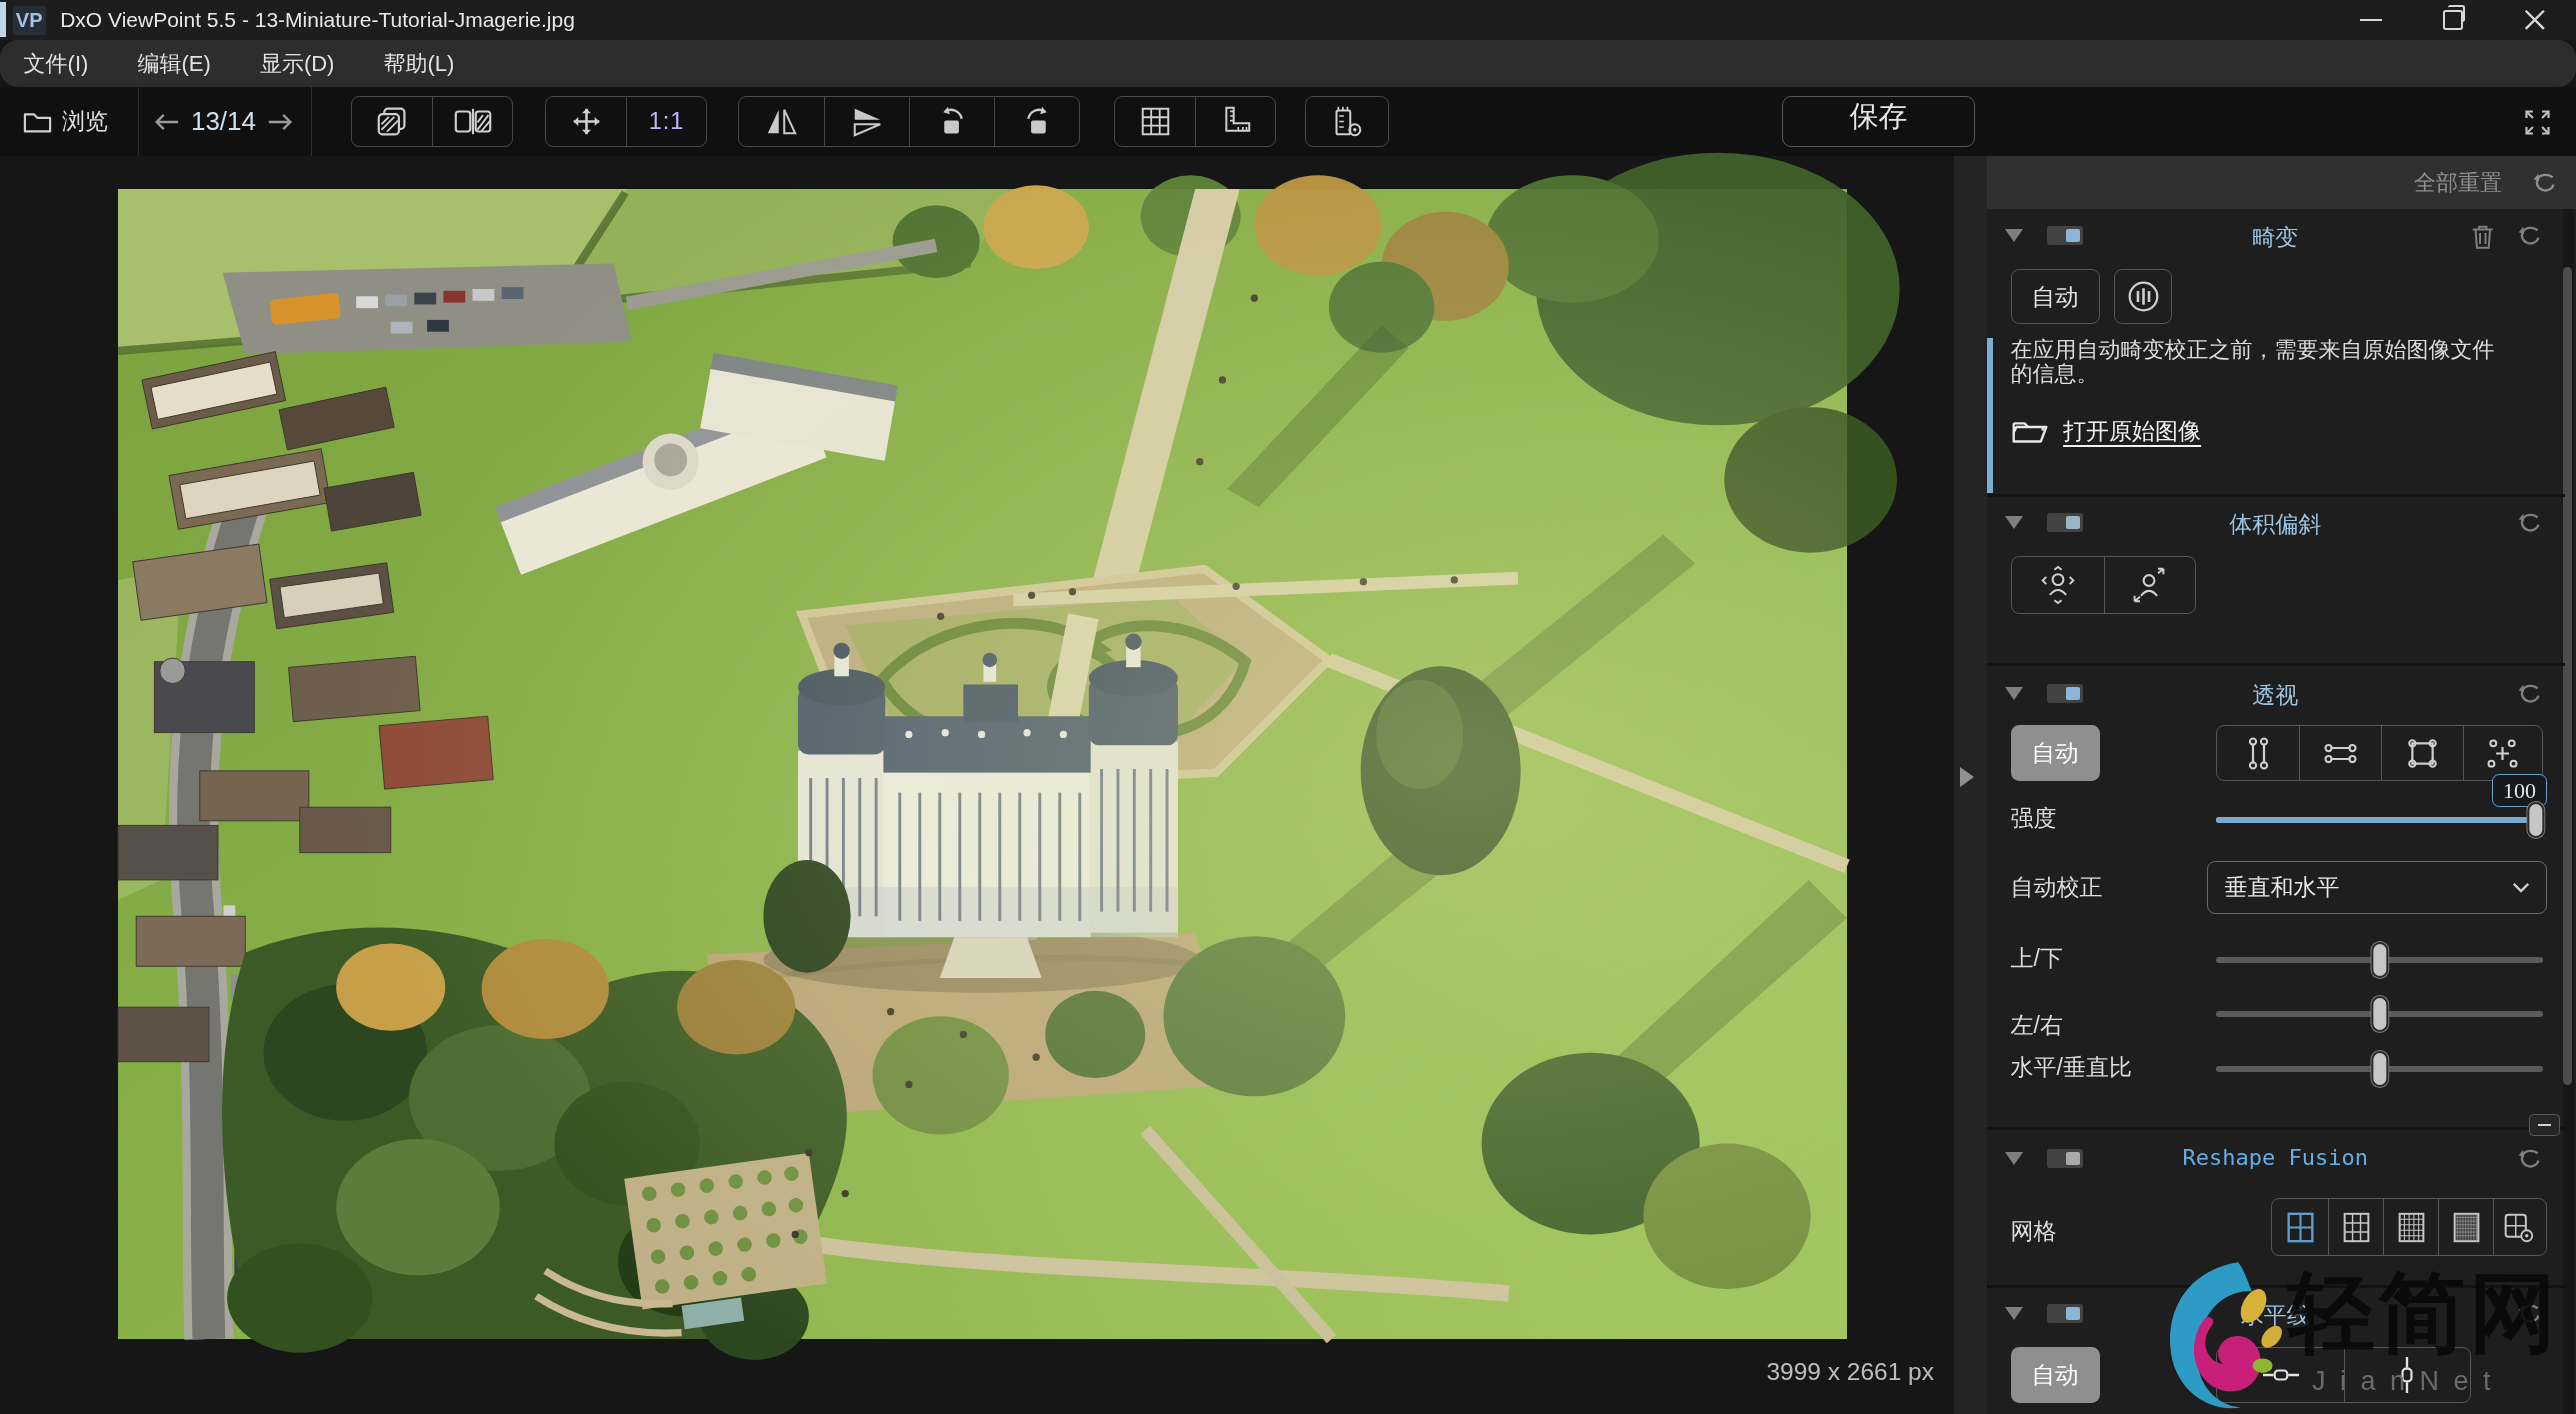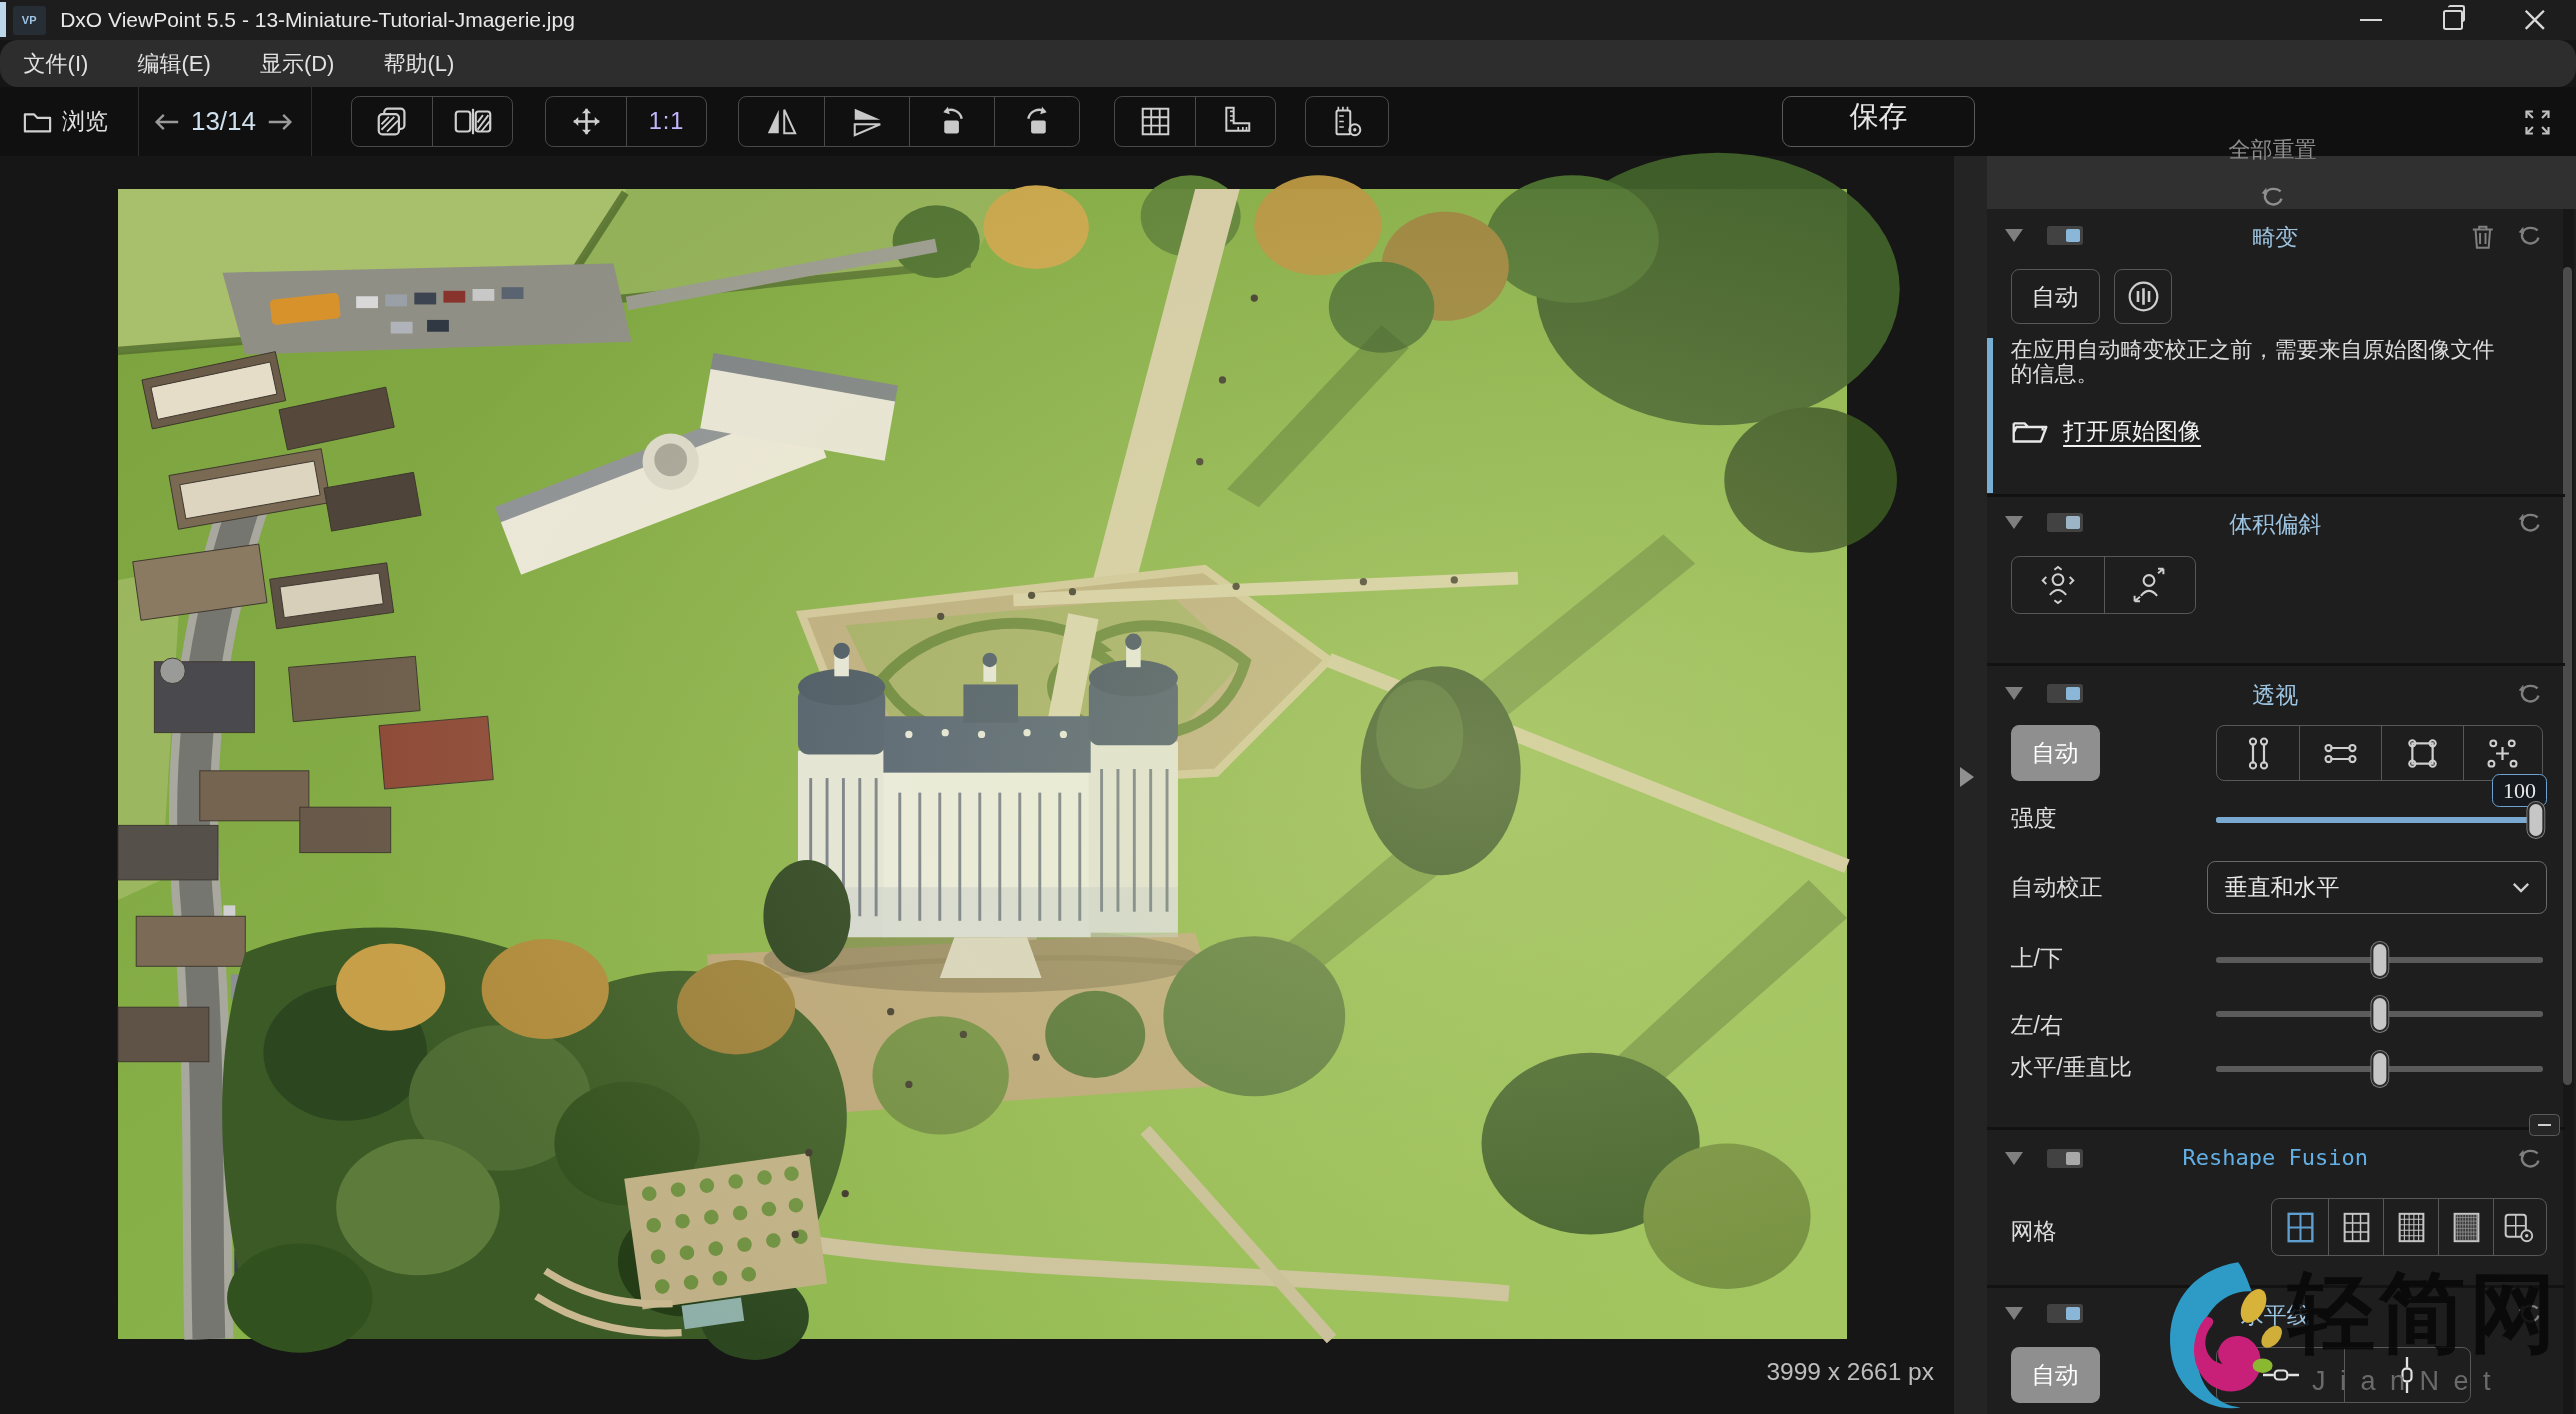--- a/index.html
+++ b/index.html
@@ -4,21 +4,21 @@
 <style>
   html,body{margin:0;padding:0;}
   body{
     width:2576px;height:1414px;position:relative;overflow:hidden;
     background:#151515;color:#ddd;
     font-family:"Liberation Sans","DejaVu Sans",sans-serif;
   }
   
   .titlebar{position:absolute;left:0;top:0;width:2576px;height:40px;background:#1d1d1d;display:flex;align-items:center;}
   .accent-bar{position:absolute;left:0;top:1.8px;width:5.5px;height:35px;background:#bcd6ea;}
-  .vp-logo{margin-left:12.7px;width:33px;height:29px;background:#262d35;color:#9fc4e4;font-weight:bold;font-size:11px;display:flex;align-items:center;justify-content:center;border-radius:2.7px;}
+  .vp-logo{margin-left:12.7px;width:33px;height:29px;background:#262d35;color:#9fc4e4;font-weight:bold;font-size:20px;display:flex;align-items:center;justify-content:center;border-radius:2.7px;}
   .win-title{margin-left:14.5px;font-size:21px;color:#e8e8e8;white-space:nowrap;}
   .win-controls{margin-left:auto;display:flex;height:40px;}
   .win-btn{width:82px;height:40px;display:flex;align-items:center;justify-content:center;}
   .mini-glyph{width:22px;height:0;border-top:2.7px solid #d8d8d8;}
   .restore-glyph{width:16.4px;height:16.4px;border:2.3px solid #d8d8d8;border-radius:2.7px;position:relative;}
   .restore-glyph:before{content:"";position:absolute;left:3.6px;top:-6.4px;width:14.5px;height:14.5px;border:2.3px solid #d8d8d8;border-left:none;border-bottom:none;border-radius:2.7px;}
   
   .menubar{position:absolute;left:0;top:40px;width:2576px;height:47px;background:#2d2d2d;display:flex;align-items:center;padding-left:23.6px;box-sizing:border-box;border-radius:18px;}
   .menu-item{font-size:22px;color:#e2e2e2;padding:0 25.5px 0 0;margin-right:23.6px;}
   
@@ -36,21 +36,21 @@
   
   .canvas{position:absolute;left:0;top:156px;width:1954px;height:1258px;background:#161616;}
   .photo-wrap{position:absolute;left:118px;top:33px;width:1729px;height:1150px;}
   .photo-wrap svg{display:block;width:100%;height:100%;}
   .size-label{position:absolute;right:20px;top:1202px;font-size:24.5px;color:#bdbdbd;}
   
   .gutter{position:absolute;left:1954px;top:156px;width:33px;height:1258px;background:#242424;}
   .gutter .collapse{position:absolute;left:6.4px;top:611px;width:0;height:0;border-left:14.5px solid #909090;border-top:10px solid transparent;border-bottom:10px solid transparent;}
   
   .panel{position:absolute;left:1987px;top:156px;width:589px;height:1258px;background:#1e1e1e;}
-  .panel-head{position:absolute;left:0;top:0;width:589px;height:53px;background:#303030;display:flex;align-items:center;justify-content:flex-end;padding-right:18px;box-sizing:border-box;gap:20px;flex-direction:column;}
+  .panel-head{position:absolute;left:0;top:0;width:589px;height:53px;background:#303030;display:flex;align-items:center;justify-content:flex-end;padding-right:18px;box-sizing:border-box;gap:29px;}
   .reset-all{font-size:22px;color:#8f8f8f;}
   .scroll-track{position:absolute;right:1.8px;top:53px;width:11px;height:1205px;background:#171717;}
   .scroll-thumb{position:absolute;right:2.7px;top:58px;width:8.2px;height:818px;background:#4c4c4c;border-radius:4.5px;}
   .divider{position:absolute;left:0;width:578px;height:2.7px;background:#121212;}
   .sec-head{position:absolute;left:12.7px;width:551px;height:36px;}
   .tri-down{position:absolute;left:5.5px;top:11px;width:0;height:0;border-top:13.6px solid #7f7f7f;border-left:9px solid transparent;border-right:9px solid transparent;}
   .toggle{position:absolute;left:47px;top:8.2px;width:36px;height:19px;background:#424242;border-radius:2.7px;}
   .toggle .knob{position:absolute;right:2.7px;top:2.7px;width:14.5px;height:13.6px;border-radius:1.8px;background:#8ab7d8;}
   .toggle.off .knob{background:#a9a9a9;}
   .toggle.pale .knob{background:#9bb4c6;}

